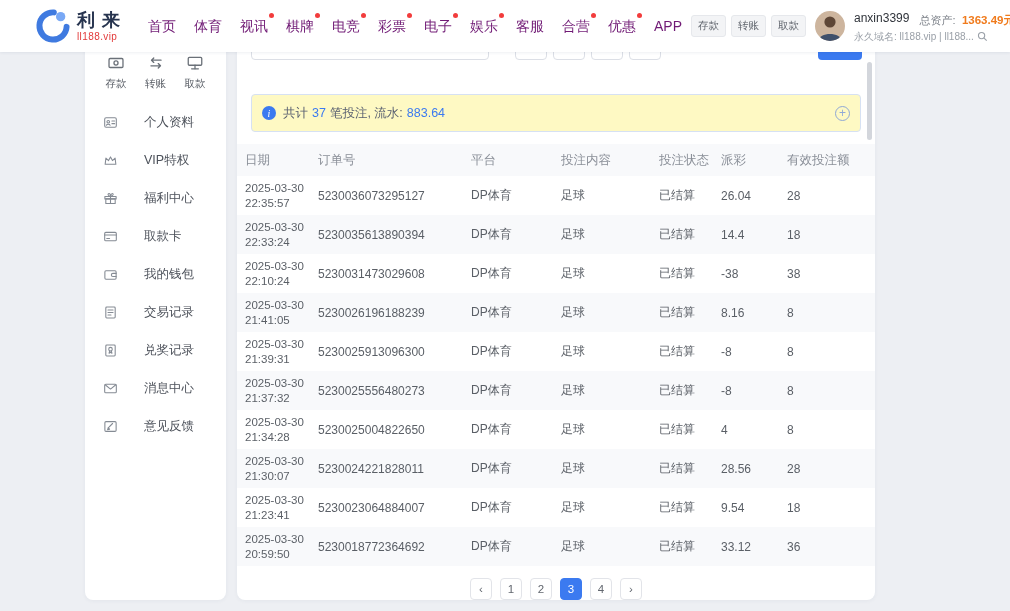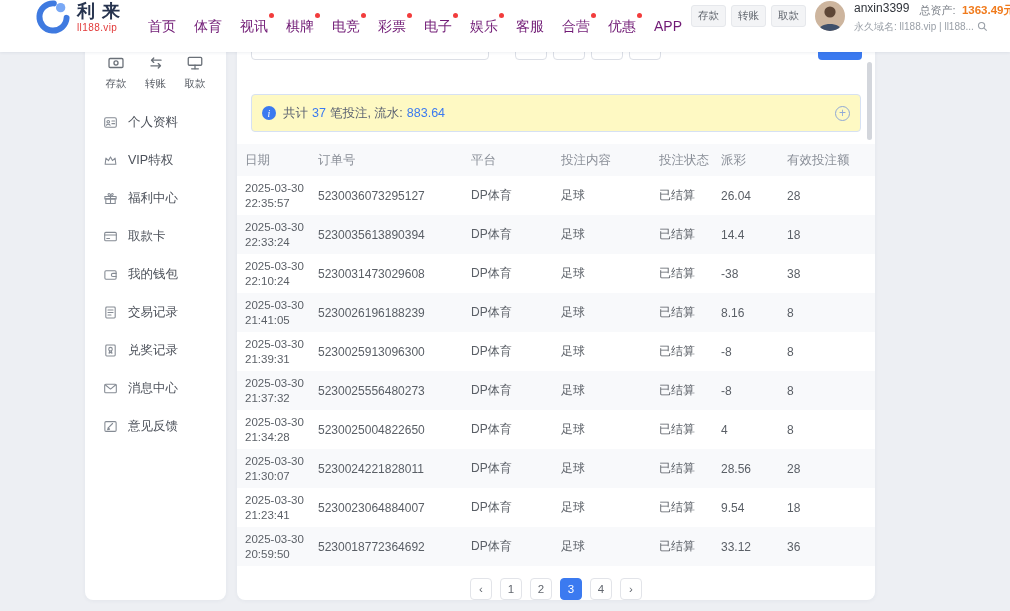--- a/index.html
+++ b/index.html
@@ -2,21 +2,21 @@
 <html><head>
 <meta charset="utf-8">
 <style>
   *{margin:0;padding:0;box-sizing:border-box;}
   html,body{width:1010px;height:611px;}
   body{position:relative;overflow:hidden;background:#edeff3;font-family:"Liberation Sans",sans-serif;-webkit-font-smoothing:antialiased;}
   .nowrap{white-space:nowrap;}
 
   
   .topbar{position:absolute;top:0;left:0;width:1010px;height:52px;background:#fff;z-index:30;
-          display:flex;align-items:flex-start;box-shadow:0 1px 3px rgba(20,40,80,.07);white-space:nowrap;}
+          display:flex;align-items:center;box-shadow:0 1px 3px rgba(20,40,80,.07);white-space:nowrap;}
   .logo{display:flex;align-items:center;gap:7px;margin-left:36px;cursor:pointer;flex:none;}
   .logo-mark{width:34px;height:34px;flex:none;}
   .logo-text{display:flex;flex-direction:column;line-height:1;}
   .logo-name{font-size:18px;font-weight:bold;color:#27344f;letter-spacing:7px;}
   .logo-domain{font-size:10px;color:#e23a3a;margin-top:3px;letter-spacing:.4px;}
   .main-nav{display:flex;margin-left:12px;flex:none;}
   .nav-item{position:relative;padding:0 9px;font-size:14px;color:#701a75;cursor:pointer;line-height:52px;height:52px;}
   .hot-dot{position:absolute;top:13px;right:3px;width:5px;height:5px;border-radius:50%;background:#f23c3c;}
   .topbar-right{margin-left:auto;display:flex;align-items:center;gap:9px;padding-right:10px;flex:none;}
   .chips{display:flex;gap:5px;}
@@ -33,21 +33,21 @@
   .search-icon svg{width:100%;height:100%;display:block;}
 
   
   .sidebar{position:absolute;left:85px;top:28px;width:141px;height:572px;background:#fff;border-radius:8px;
            box-shadow:0 1px 4px rgba(30,50,90,.05);z-index:5;}
   .qa-row{display:flex;justify-content:space-between;padding:26px 15px 0;}
   .qa-item{display:flex;flex-direction:column;align-items:center;gap:5px;cursor:pointer;width:32px;}
   .qa-item .icon{width:18px;height:18px;color:#6a7078;}
   .qa-label{font-size:10.5px;color:#565b63;}
   .menu{margin-top:12px;padding:0 8px;}
-  .menu-item{height:38px;display:flex;align-items:center;gap:10px;padding:0 10px;border-radius:6px;
+  .menu-item{height:38px;display:flex;align-items:center;gap:26px;padding:0 10px;border-radius:6px;
              font-size:12.5px;color:#4c515a;cursor:pointer;}
   .menu-item .icon{width:15px;height:15px;color:#858b94;flex:none;}
   .menu-item.active{background:#e9f1ff;color:#3b7af0;}
   .menu-item.active .icon{color:#3b7af0;}
   .icon svg{width:100%;height:100%;display:block;fill:none;stroke:currentColor;stroke-width:1.15;
             stroke-linecap:round;stroke-linejoin:round;}
 
   
   .main-card{position:absolute;left:237px;top:28px;width:638px;height:572px;background:#fff;border-radius:8px;
              box-shadow:0 1px 4px rgba(30,50,90,.05);z-index:5;}

